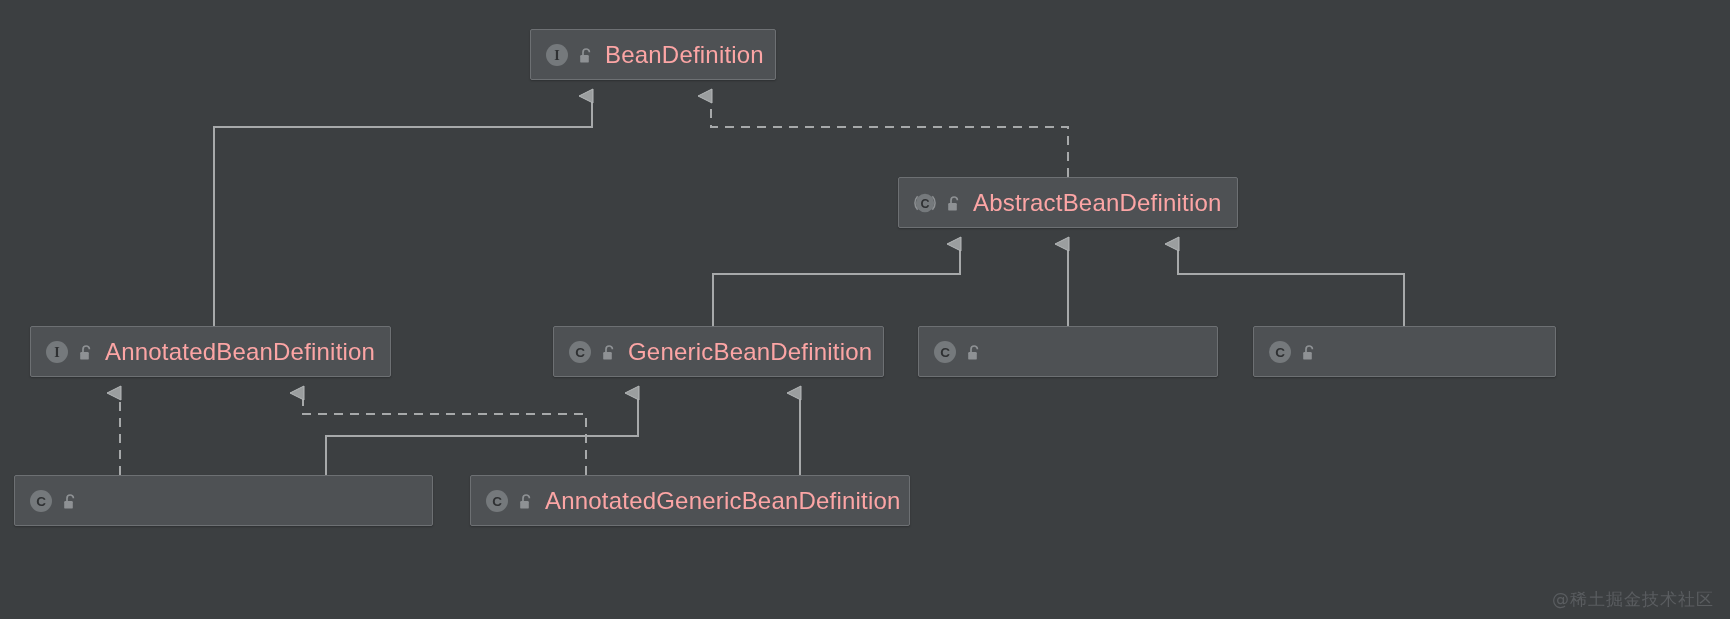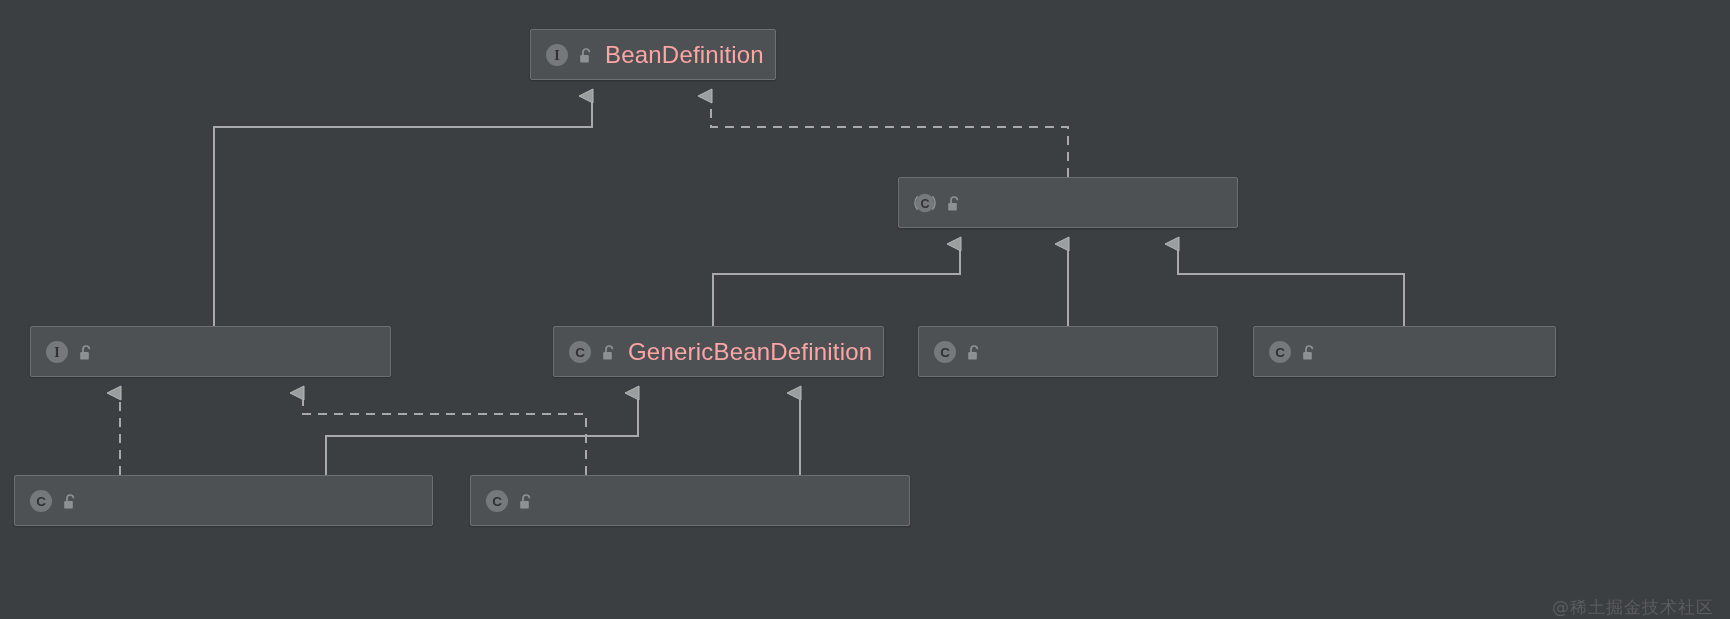--- a/index.html
+++ b/index.html
@@ -63,21 +63,21 @@
   .uml-node .vis-icon svg { display: block; }
   .uml-node .node-label {
     font-size: 24px;
     line-height: 28px;
     color: #fca5a5;
     letter-spacing: 0.2px;
   }
   .watermark {
     position: absolute;
     right: 16px;
-    bottom: 0;
+    bottom: 8px;
     font-size: 17px;
     color: #5a5d60;
     font-family: "DejaVu Sans", "Liberation Sans", sans-serif;
     letter-spacing: 1px;
     user-select: none;
   }
 </style>
 </head>
 <body>
 
@@ -138,35 +138,37 @@
           <path d="M4.6 5.2 A10 10 0 0 0 4.6 18.8" fill="none" stroke="#8e9194" stroke-width="1.5"></path>
           <path d="M19.4 5.2 A10 10 0 0 1 19.4 18.8" fill="none" stroke="#8e9194" stroke-width="1.5"></path>
         </svg>
       </span>
       <span class="vis-icon">
         <svg viewBox="0 0 16 18" width="16" height="18">
           <path d="M5 8 V5.2 A3.2 3.2 0 0 1 11.4 5.2" fill="none" stroke="#8e9194" stroke-width="1.7"></path>
           <rect x="2.2" y="8" width="8.6" height="7.6" rx="1.2" fill="#8e9194"></rect>
         </svg>
       </span>
+      <span class="node-label">AbstractBeanDefinition</span>
     </div>
 
     <div class="uml-node" style="left:30px; top:326px; width:361px;">
       <span class="kind-icon">
         <svg viewBox="0 0 24 24" width="24" height="24">
           <circle cx="12" cy="12" r="11" fill="#75797c"></circle>
           <text x="12" y="17" text-anchor="middle" font-family="Liberation Serif, serif" font-size="14" font-weight="bold" fill="#2f3133">I</text>
         </svg>
       </span>
       <span class="vis-icon">
         <svg viewBox="0 0 16 18" width="16" height="18">
           <path d="M5 8 V5.2 A3.2 3.2 0 0 1 11.4 5.2" fill="none" stroke="#8e9194" stroke-width="1.7"></path>
           <rect x="2.2" y="8" width="8.6" height="7.6" rx="1.2" fill="#8e9194"></rect>
         </svg>
       </span>
+      <span class="node-label">AnnotatedBeanDefinition</span>
     </div>
 
     <div class="uml-node" style="left:553px; top:326px; width:331px;">
       <span class="kind-icon">
         <svg viewBox="0 0 24 24" width="24" height="24">
           <circle cx="12" cy="12" r="11" fill="#75797c"></circle>
           <text x="12" y="17" text-anchor="middle" font-family="Liberation Sans, sans-serif" font-size="13.5" font-weight="bold" fill="#2f3133">C</text>
         </svg>
       </span>
       <span class="vis-icon">
@@ -229,19 +231,20 @@
           <circle cx="12" cy="12" r="11" fill="#75797c"></circle>
           <text x="12" y="17" text-anchor="middle" font-family="Liberation Sans, sans-serif" font-size="13.5" font-weight="bold" fill="#2f3133">C</text>
         </svg>
       </span>
       <span class="vis-icon">
         <svg viewBox="0 0 16 18" width="16" height="18">
           <path d="M5 8 V5.2 A3.2 3.2 0 0 1 11.4 5.2" fill="none" stroke="#8e9194" stroke-width="1.7"></path>
           <rect x="2.2" y="8" width="8.6" height="7.6" rx="1.2" fill="#8e9194"></rect>
         </svg>
       </span>
+      <span class="node-label">AnnotatedGenericBeanDefinition</span>
     </div>
 
   </div>
 
   <div class="watermark">@稀土掘金技术社区</div>
 
 </div>
 
 </body></html>

